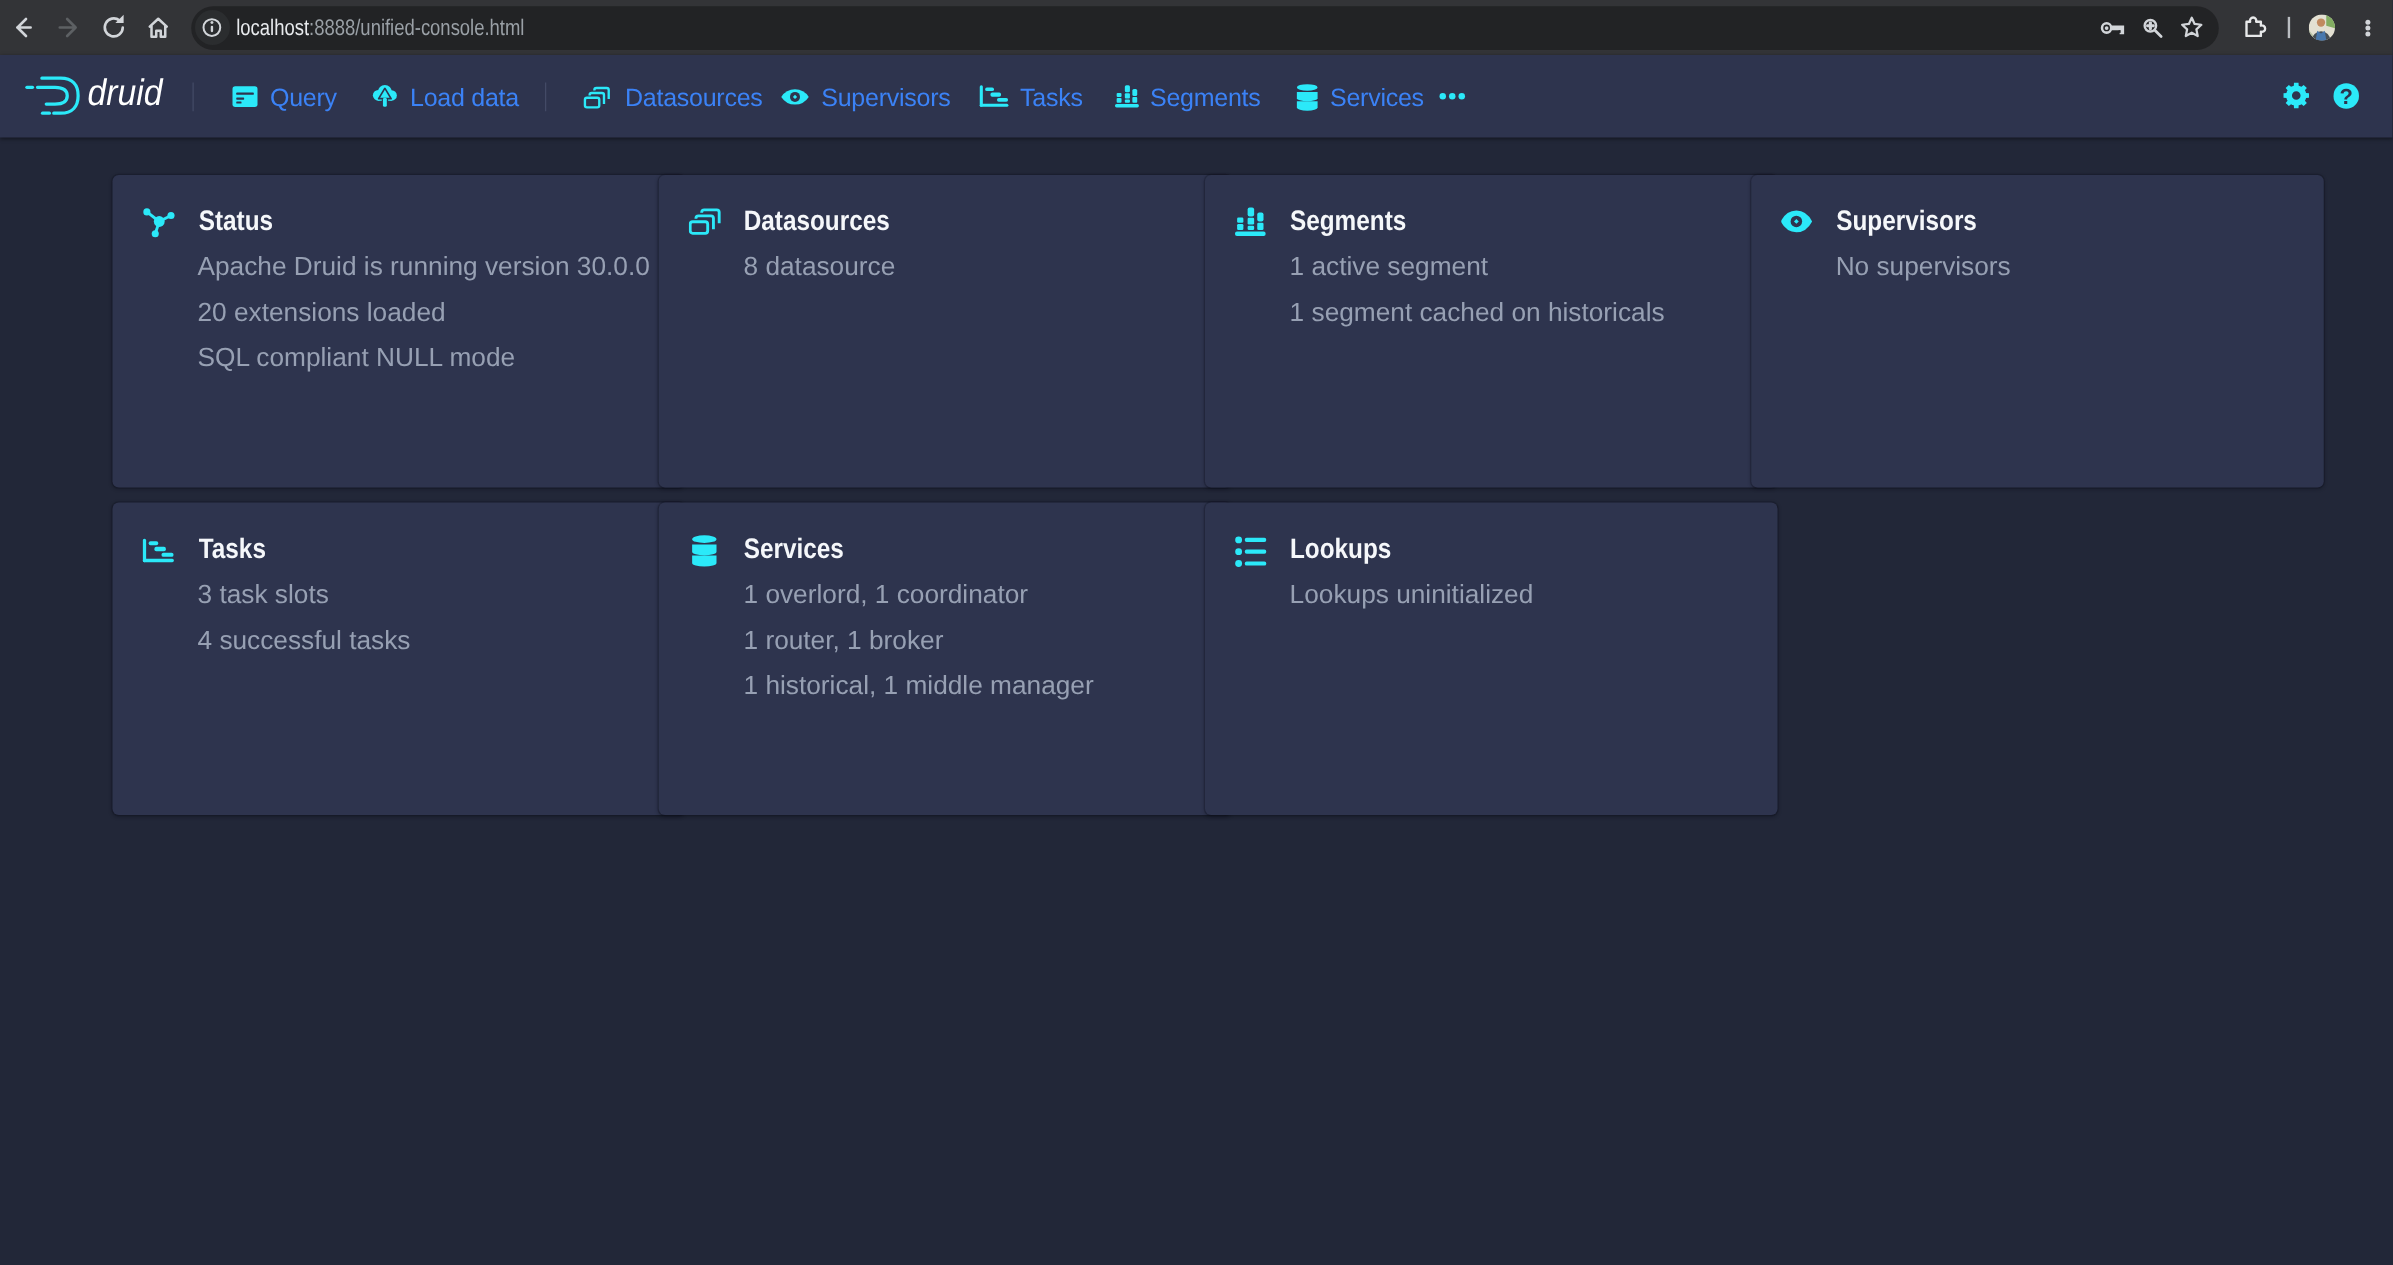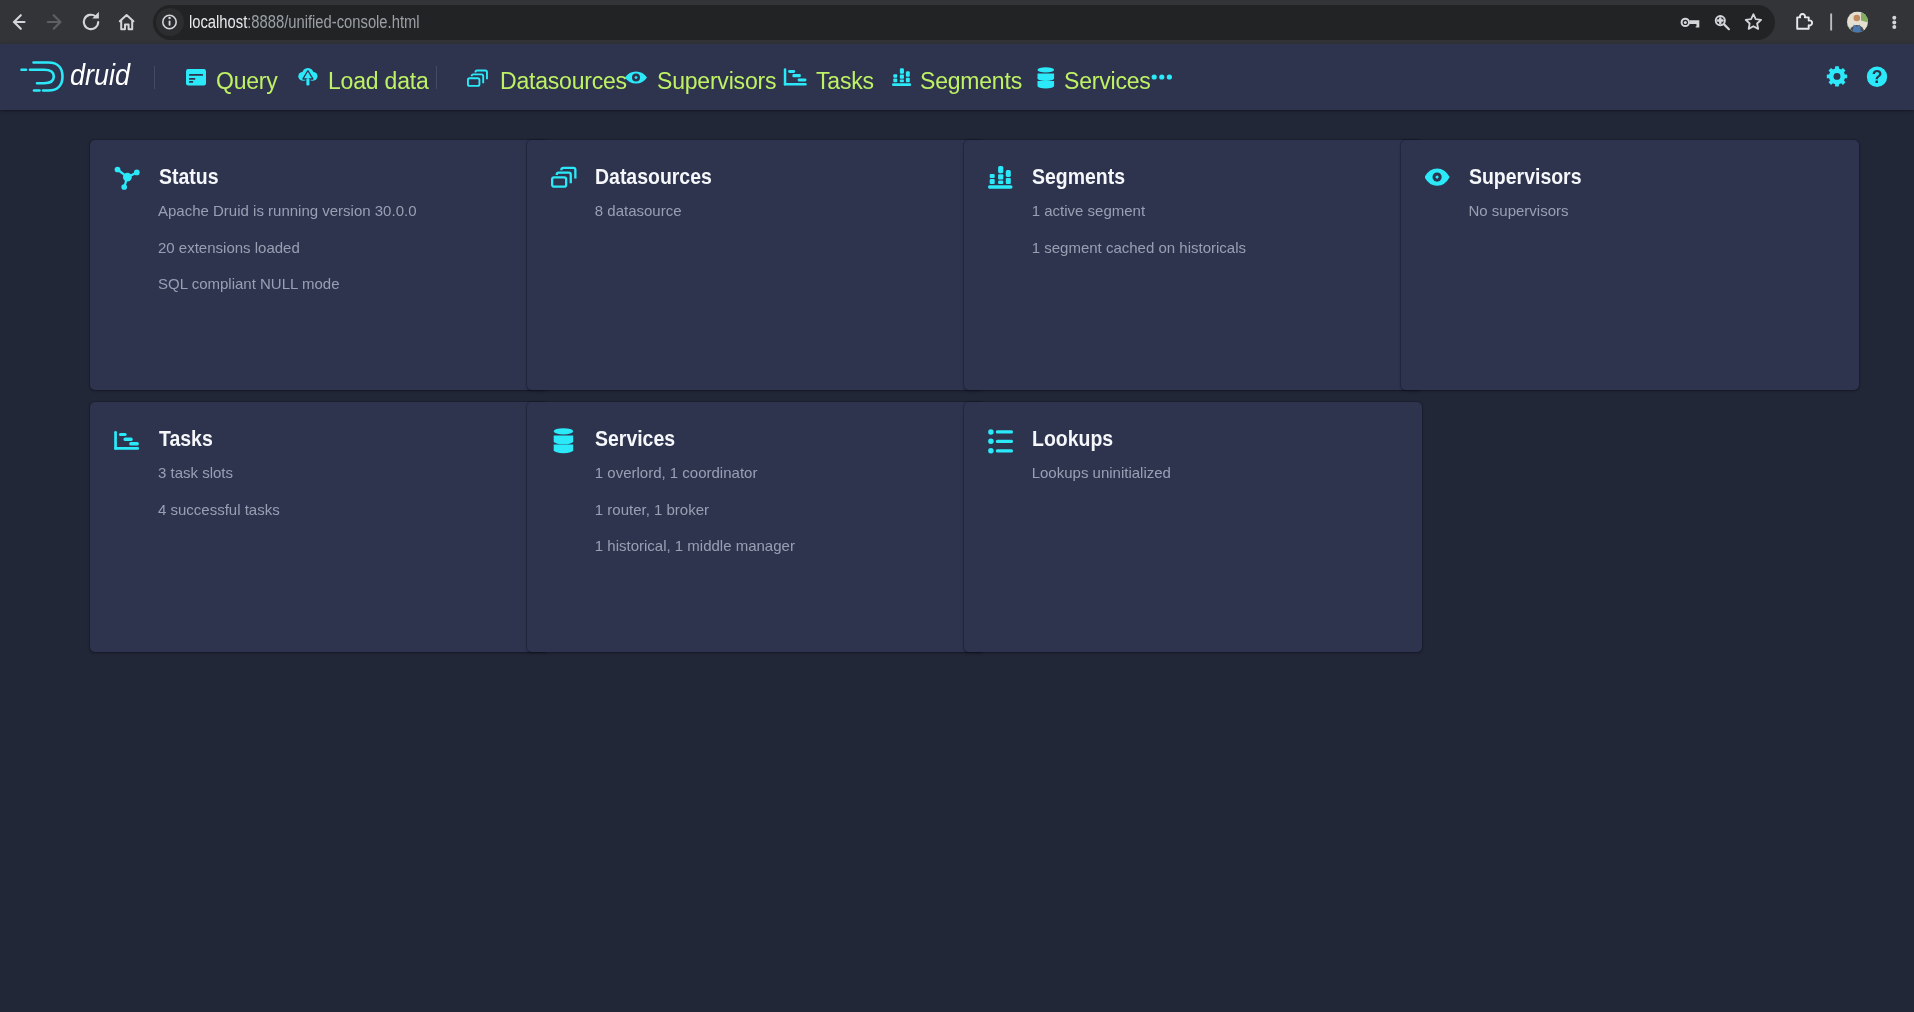--- a/index.html
+++ b/index.html
@@ -8,28 +8,28 @@
   .abs { position:absolute; }
   #toolbar { position:absolute; left:0; top:0; width:1914px; height:44px; background:#333437; }
   #pill { position:absolute; left:152.5px; top:4.6px; width:1622.5px; height:35.2px; border-radius:17.6px; background:#222325; }
   #infocircle { position:absolute; left:155.5px; top:8px; width:28px; height:28px; border-radius:50%; background:#2b2d2f; }
   #urltext { position:absolute; left:189px; top:12.2px; font-size:18px; color:#9aa0a6; white-space:pre;
              transform:scaleX(0.82); transform-origin:0 0; }
   #urltext b { color:#e8eaed; font-weight:normal; }
   #navbar { position:absolute; left:0; top:44px; width:1914px; height:66px; background:#2e344e;
             box-shadow:0 1px 3px rgba(0,0,0,.45); }
   .navdiv { position:absolute; top:66px; width:1.4px; height:23px; background:#434a66; }
-  .navtxt { position:absolute; font-size:23px; letter-spacing:-0.2px; color:#bef264; white-space:pre; }
+  .navtxt { position:absolute; font-size:20px; letter-spacing:-0.2px; color:#3b82f6; white-space:pre; }
   #druidtxt { position:absolute; left:69.5px; top:58px; font-size:29.5px; font-style:italic; color:#ffffff;
               transform:scaleX(0.915); transform-origin:0 0; }
   .card { position:absolute; width:458px; height:250px; background:#2e344e; border-radius:5px;
           box-shadow:0 1px 3px rgba(10,12,22,.4), 0 0 0 1px rgba(10,12,22,.18); }
   .ctitle { position:absolute; left:68.5px; top:24px; font-size:22.5px; font-weight:bold; color:#f5f7fa; white-space:pre;
            transform:scaleX(0.865); transform-origin:0 0; }
-  .cline { position:absolute; left:68px; font-size:15px; color:#97a0b3; white-space:pre; }
+  .cline { position:absolute; left:68px; font-size:21px; color:#97a0b3; white-space:pre; }
   .l1 { top:61.8px; } .l2 { top:98.5px; } .l3 { top:135.2px; }
   .cicon { position:absolute; left:24px; top:25px; }
 </style>
 </head>
 <body>
 <div id="toolbar"></div>
 <div id="pill"></div>
 <div id="infocircle"></div>
 <svg id="chromeicons" class="abs" style="left:0;top:0" width="1914" height="44" viewBox="0 0 1914 44">
     <path d="M24.5,22 H13.8 M20.8,15.2 L14,22 L20.8,28.8" stroke="#d2d5d9" stroke-width="2.1" stroke-linecap="round" stroke-linejoin="round" fill="none"></path>

